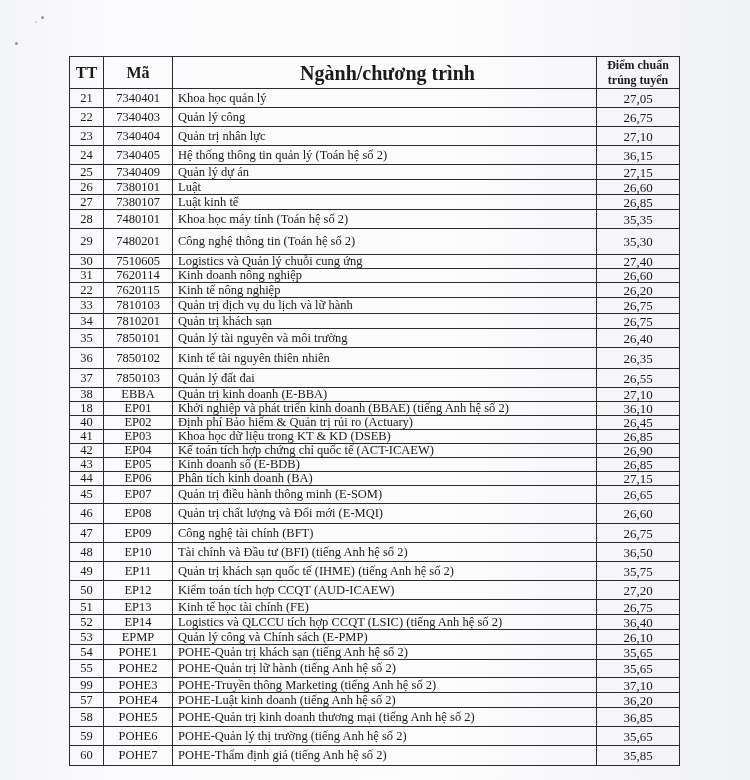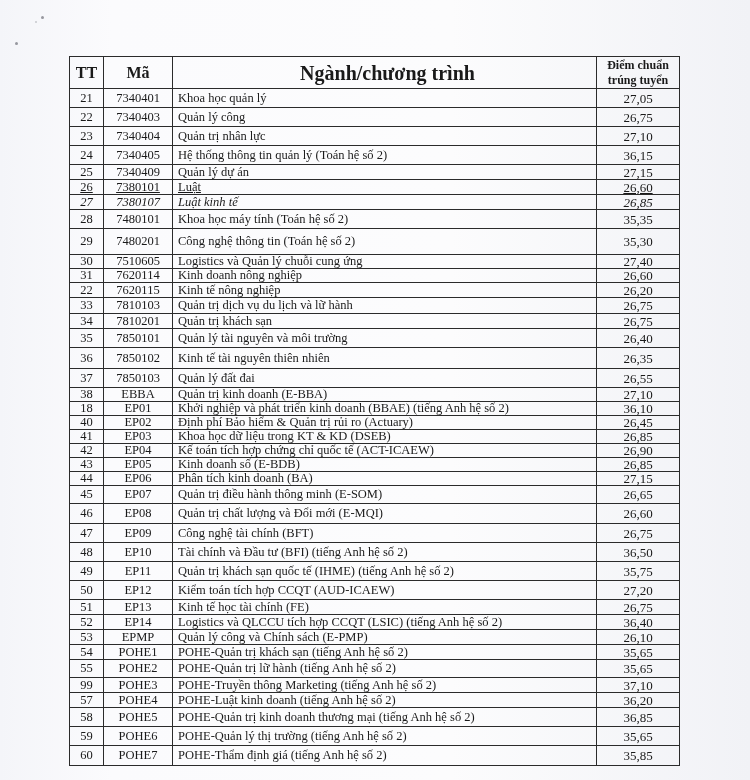--- a/index.html
+++ b/index.html
@@ -107,27 +107,27 @@
         <td class="c-ma">7340405</td>
         <td class="c-name">Hệ thống thông tin quản lý (Toán hệ số 2)</td>
         <td class="c-score">36,15</td>
       </tr>
       <tr style="height: 15px;">
         <td class="c-tt">25</td>
         <td class="c-ma">7340409</td>
         <td class="c-name">Quản lý dự án</td>
         <td class="c-score">27,15</td>
       </tr>
-      <tr style="height: 15px; text-decoration: underline;">
+      <tr style="height: 15px;">
         <td class="c-tt">26</td>
         <td class="c-ma">7380101</td>
         <td class="c-name">Luật</td>
         <td class="c-score">26,60</td>
       </tr>
-      <tr style="height: 15px; font-style: italic;">
+      <tr style="height: 15px;">
         <td class="c-tt">27</td>
         <td class="c-ma">7380107</td>
         <td class="c-name">Luật kinh tế</td>
         <td class="c-score">26,85</td>
       </tr>
       <tr style="height: 19px;">
         <td class="c-tt">28</td>
         <td class="c-ma">7480101</td>
         <td class="c-name">Khoa học máy tính (Toán hệ số 2)</td>
         <td class="c-score">35,35</td>

